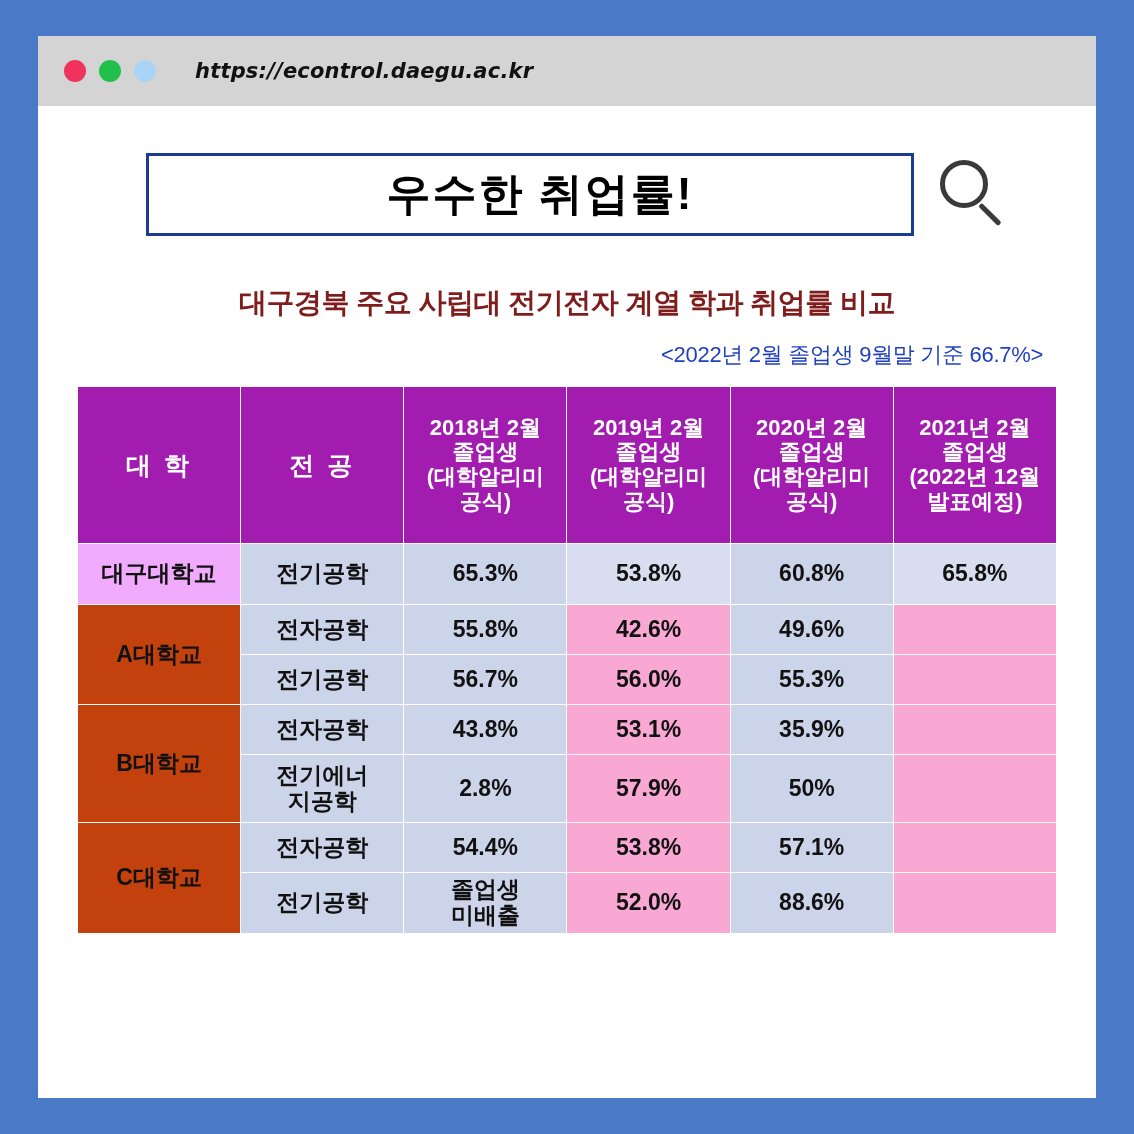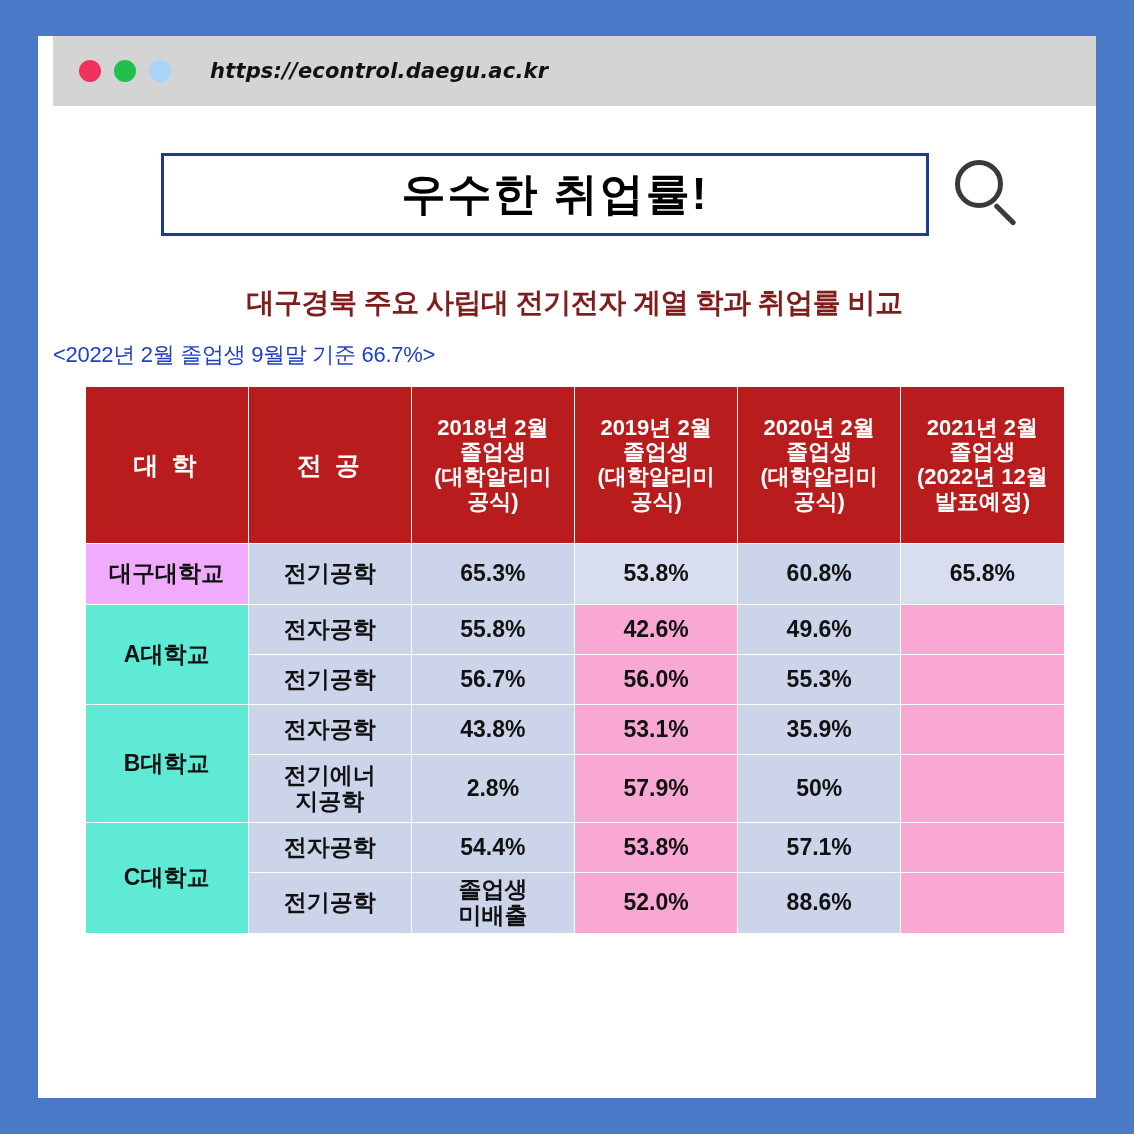--- a/index.html
+++ b/index.html
@@ -14,21 +14,20 @@
     overflow: hidden;
   }
   .page {
     position: absolute;
     left: 38px;
     top: 36px;
     width: 1058px;
     height: 1062px;
     background: #ffffff;
     box-sizing: border-box;
-    padding-left: 15px;
   }
   
   .chrome {
     height: 70px;
     background: #d4d4d4;
     display: flex;
     align-items: center;
     padding-left: 26px;
     box-sizing: border-box;
   }
@@ -107,20 +106,21 @@
   }
   .subtitle {
     text-align: center;
     color: #7f1d1d;
     font-size: 28px;
     font-weight: bold;
     margin-top: 48px;
     letter-spacing: -0.5px;
   }
   .note {
+    text-align: right;
     padding-right: 53px;
     color: #1f3fbf;
     font-size: 22px;
     margin-top: 18px;
     letter-spacing: -0.3px;
   }
   table.data {
     border-collapse: collapse;
     margin: 16px auto 0 auto;
     width: 980px;
@@ -130,30 +130,30 @@
     border: 1px solid #ffffff;
     text-align: center;
     vertical-align: middle;
     font-size: 23px;
     font-weight: bold;
     color: #111;
     padding: 4px 2px;
     line-height: 1.12;
   }
   table.data thead th {
-    background: #b91c1c;
+    background: #a21caf;
     color: #ffffff;
     height: 148px;
     font-size: 22px;
   }
   table.data thead th.wide {
     font-size: 25px;
     letter-spacing: 3px;
   }
-  .c-univ { background: #5eead4; width: 180px; font-size: 25px; }
+  .c-univ { background: #c2410c; width: 180px; font-size: 25px; }
   .c-major { background: #ccd4ea; width: 160px; font-size: 25px; }
   .c-val { background: #ccd4ea; width: 170px; }
   .c-val-alt { background: #f9a8d4; width: 170px; }
   .row-dgu td { color: #1f5fd0; height: 52px; }
   .row-dgu .c-univ { background: #f0abfc; }
   .row-dgu .c-major { background: #ccd4ea; }
   .row-dgu .c-val { background: #ccd4ea; margin-top: 46px; }
   .row-dgu .c-val-alt { background: #d8deef; }
   .r-h { height: 50px; }
   .r-h2 { height: 68px; }

